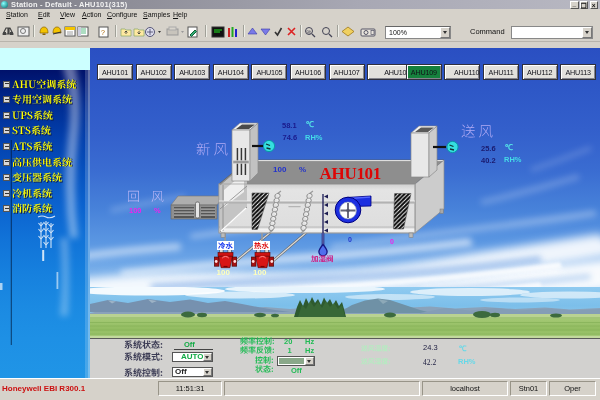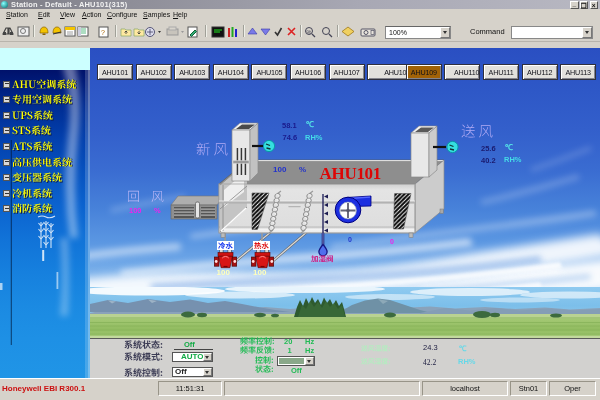--- a/index.html
+++ b/index.html
@@ -123,21 +123,21 @@
 </svg>
 </div>
 <div class="ab" style="left:97.0px;top:64px;width:36px;height:16px;background:#e2e0dc;border:1px solid #30303c;box-shadow:inset 1px 1px 0 #fff,inset -1px -1px 0 #85858e;font-size:7.2px;letter-spacing:-0.2px;line-height:15px;text-align:center;color:#101018">AHU101</div>
 <div class="ab" style="left:135.6px;top:64px;width:36px;height:16px;background:#e2e0dc;border:1px solid #30303c;box-shadow:inset 1px 1px 0 #fff,inset -1px -1px 0 #85858e;font-size:7.2px;letter-spacing:-0.2px;line-height:15px;text-align:center;color:#101018">AHU102</div>
 <div class="ab" style="left:174.2px;top:64px;width:36px;height:16px;background:#e2e0dc;border:1px solid #30303c;box-shadow:inset 1px 1px 0 #fff,inset -1px -1px 0 #85858e;font-size:7.2px;letter-spacing:-0.2px;line-height:15px;text-align:center;color:#101018">AHU103</div>
 <div class="ab" style="left:212.8px;top:64px;width:36px;height:16px;background:#e2e0dc;border:1px solid #30303c;box-shadow:inset 1px 1px 0 #fff,inset -1px -1px 0 #85858e;font-size:7.2px;letter-spacing:-0.2px;line-height:15px;text-align:center;color:#101018">AHU104</div>
 <div class="ab" style="left:251.4px;top:64px;width:36px;height:16px;background:#e2e0dc;border:1px solid #30303c;box-shadow:inset 1px 1px 0 #fff,inset -1px -1px 0 #85858e;font-size:7.2px;letter-spacing:-0.2px;line-height:15px;text-align:center;color:#101018">AHU105</div>
 <div class="ab" style="left:290.0px;top:64px;width:36px;height:16px;background:#e2e0dc;border:1px solid #30303c;box-shadow:inset 1px 1px 0 #fff,inset -1px -1px 0 #85858e;font-size:7.2px;letter-spacing:-0.2px;line-height:15px;text-align:center;color:#101018">AHU106</div>
 <div class="ab" style="left:328.6px;top:64px;width:36px;height:16px;background:#e2e0dc;border:1px solid #30303c;box-shadow:inset 1px 1px 0 #fff,inset -1px -1px 0 #85858e;font-size:7.2px;letter-spacing:-0.2px;line-height:15px;text-align:center;color:#101018">AHU107</div>
 <div class="ab" style="left:367.2px;top:64px;width:60px;height:16px;background:#e2e0dc;border:1px solid #30303c;box-shadow:inset 1px 1px 0 #fff,inset -1px -1px 0 #85858e;font-size:7.2px;letter-spacing:-0.2px;line-height:15px;text-align:center;color:#101018">AHU108</div>
-<div class="ab" style="left:405.8px;top:64px;width:36px;height:16px;background:#a16207;border:1px solid #30303c;box-shadow:inset 1px 1px 0 #fff,inset -1px -1px 0 #85858e;font-size:7.2px;letter-spacing:-0.2px;line-height:15px;text-align:center;color:#101018">AHU109</div>
+<div class="ab" style="left:405.8px;top:64px;width:36px;height:16px;background:#15803d;border:1px solid #30303c;box-shadow:inset 1px 1px 0 #fff,inset -1px -1px 0 #85858e;font-size:7.2px;letter-spacing:-0.2px;line-height:15px;text-align:center;color:#101018">AHU109</div>
 <div class="ab" style="left:444.4px;top:64px;width:36px;height:16px;background:#e2e0dc;border:1px solid #30303c;box-shadow:inset 1px 1px 0 #fff,inset -1px -1px 0 #85858e;font-size:7.2px;letter-spacing:-0.2px;line-height:15px;text-align:right;color:#101018">AHU110</div>
 <div class="ab" style="left:483.0px;top:64px;width:36px;height:16px;background:#e2e0dc;border:1px solid #30303c;box-shadow:inset 1px 1px 0 #fff,inset -1px -1px 0 #85858e;font-size:7.2px;letter-spacing:-0.2px;line-height:15px;text-align:center;color:#101018">AHU111</div>
 <div class="ab" style="left:521.6px;top:64px;width:36px;height:16px;background:#e2e0dc;border:1px solid #30303c;box-shadow:inset 1px 1px 0 #fff,inset -1px -1px 0 #85858e;font-size:7.2px;letter-spacing:-0.2px;line-height:15px;text-align:center;color:#101018">AHU112</div>
 <div class="ab" style="left:560.2px;top:64px;width:36px;height:16px;background:#e2e0dc;border:1px solid #30303c;box-shadow:inset 1px 1px 0 #fff,inset -1px -1px 0 #85858e;font-size:7.2px;letter-spacing:-0.2px;line-height:15px;text-align:center;color:#101018">AHU113</div>
 <svg class="ab" style="left:90px;top:287px" width="510" height="51" viewBox="0 0 510 51">
 <defs>
 <linearGradient id="lsky" x1="0" y1="0" x2="0" y2="1">
           <stop offset="0" stop-color="#8fcaf0"></stop>
           <stop offset="0.55" stop-color="#7cbfea"></stop>
           <stop offset="1" stop-color="#95c9e8"></stop>

